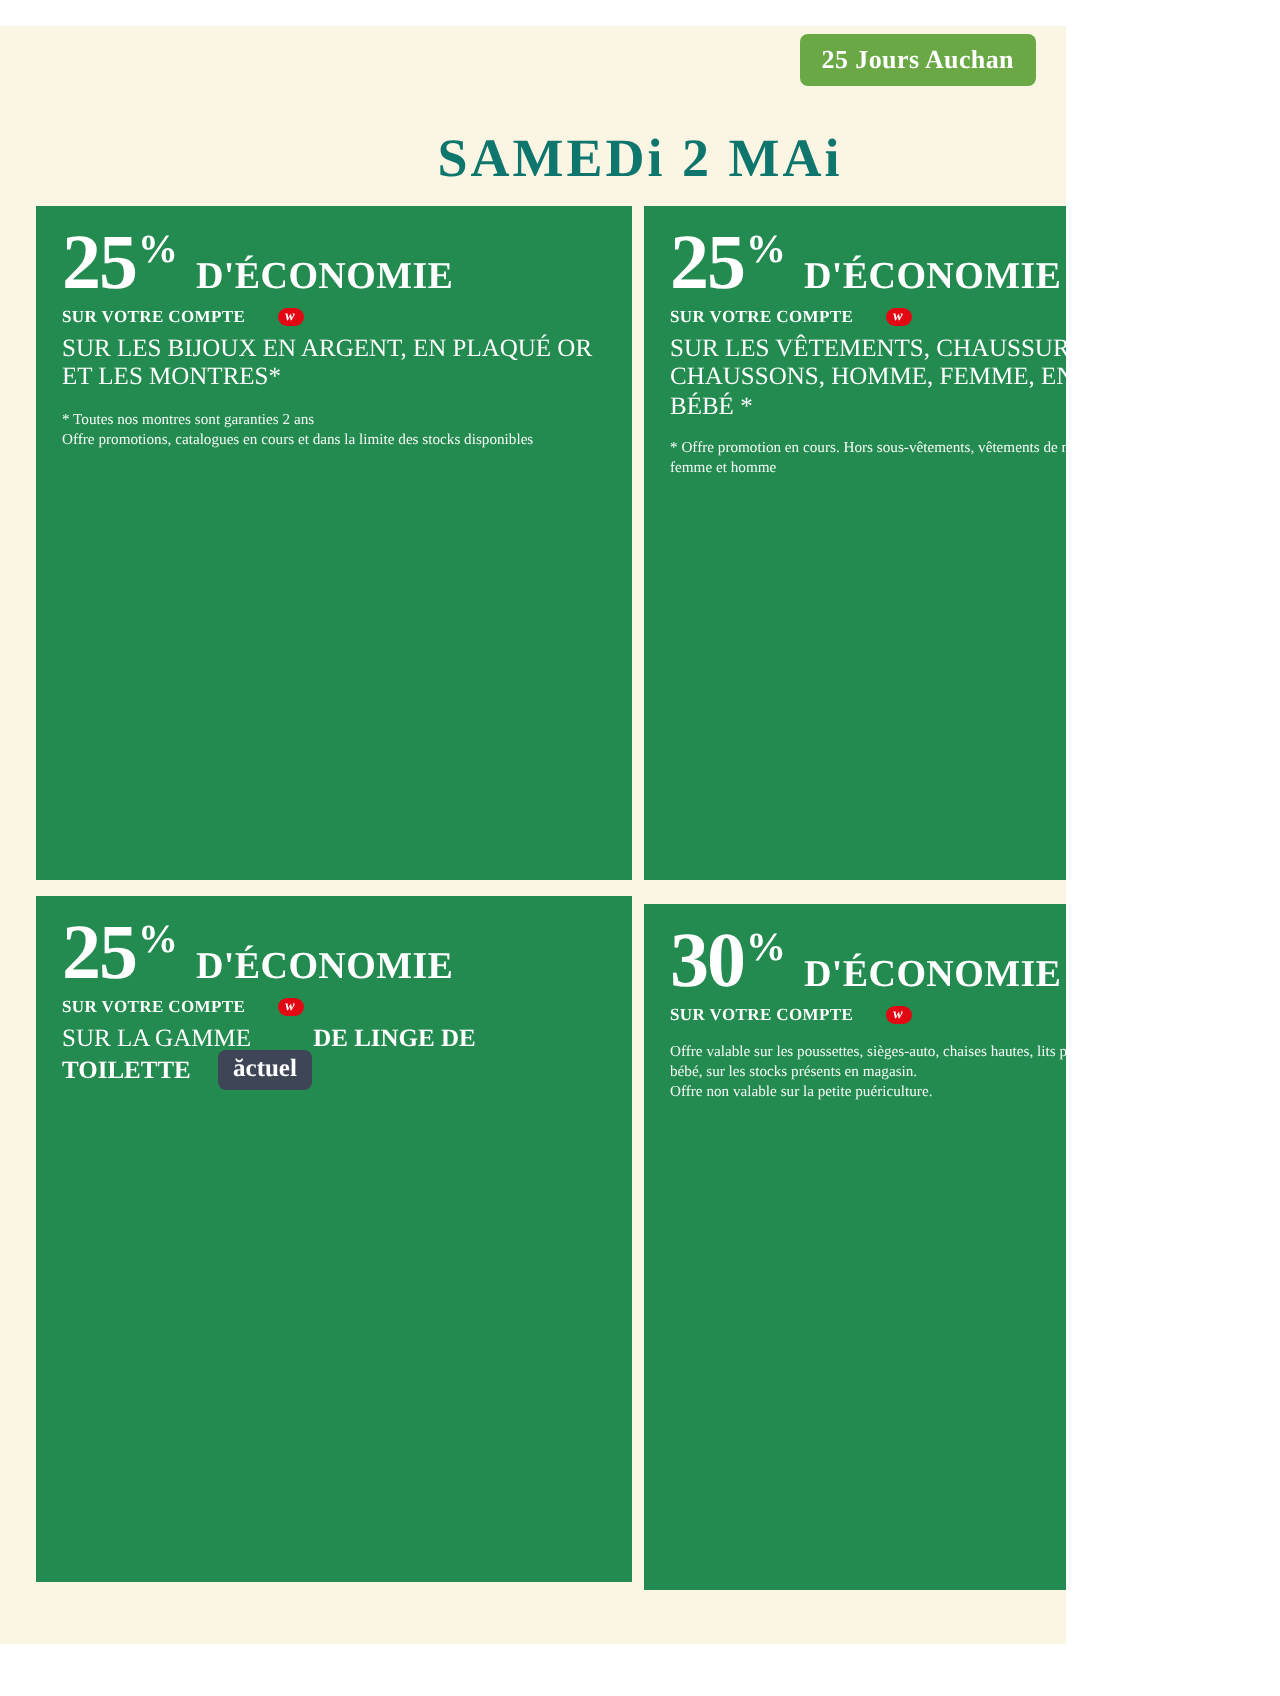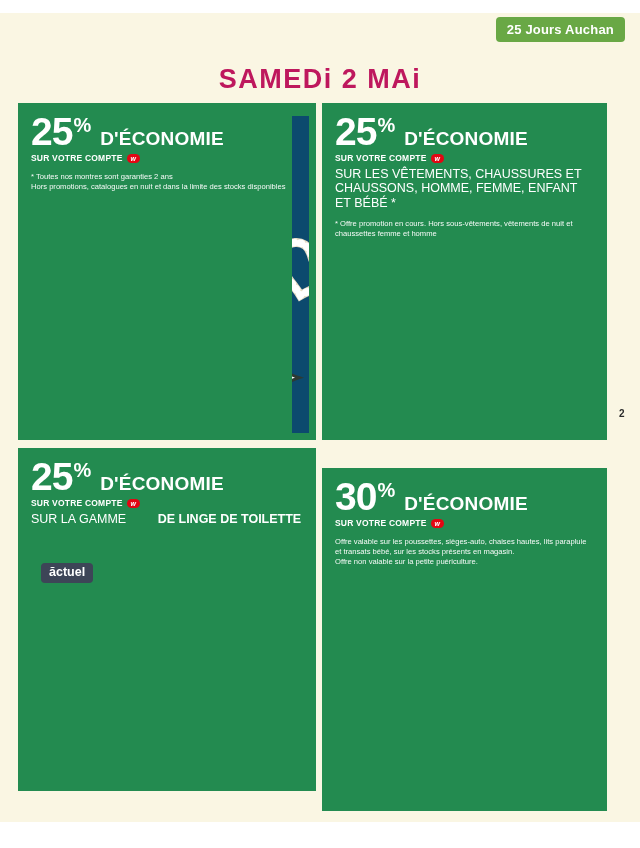--- a/index.html
+++ b/index.html
@@ -1,45 +1,45 @@
 <!DOCTYPE html>
 <html><head>
 <meta charset="utf-8">
 <style>
   html,body{margin:0;padding:0;}
-  .page{position:relative;width:640px;height:848px;background:#ffffff;overflow:hidden;
-        font-family:Liberation Sans, sans-serif;}
+  .page{position:relative;width:533px;height:848px;background:#ffffff;overflow:hidden;
+        font-family:Liberation Serif, serif;}
   .paper{position:absolute;left:0;top:13px;width:640px;height:809px;background:#faf6e3;}
   .brand-badge{position:absolute;right:15px;top:17px;background:#69a845;color:#fff;
         font-weight:bold;font-size:13px;padding:5px 11px;border-radius:4px;letter-spacing:.2px;}
-  .title{position:absolute;left:0;top:64px;width:640px;text-align:center;color:#be185d;
+  .title{position:absolute;left:0;top:64px;width:640px;text-align:center;color:#0f766e;
         font-size:27px;font-weight:800;letter-spacing:1.5px;}
   .page-num{position:absolute;left:619px;top:408px;font-size:10px;color:#2b2b2b;font-weight:bold;}
 
   .offer{position:absolute;background:#238b50;display:flex;
         padding:7px;box-sizing:border-box;color:#fff;}
   #offer-jewelry{left:18px;top:103px;width:298px;height:337px;}
   #offer-clothing{left:322px;top:103px;width:285px;height:337px;}
   #offer-towels{left:18px;top:448px;width:298px;height:343px;}
-  #offer-baby{left:322px;top:468px;width:285px;height:343px;}
+  #offer-baby{left:322px;top:452px;width:285px;height:343px;}
 
   .offer-header{padding:2px 6px 0 6px;}
   .row1{display:flex;align-items:baseline;line-height:1;}
   .pct{font-size:39px;font-weight:800;letter-spacing:-1px;}
   .pctsign{font-size:20px;font-weight:800;position:relative;top:-13px;margin-left:1px;}
   .econ{font-size:19px;font-weight:800;margin-left:9px;letter-spacing:.2px;}
-  .row2{display:flex;align-items:center;gap:4px;font-size:8.5px;font-weight:bold;
+  .row2{display:flex;align-items:center;gap:16px;font-size:8.5px;font-weight:bold;
         margin-top:2px;letter-spacing:.2px;}
   .waaoh{display:inline-block;background:#e30613;color:#fff;border-radius:7px;
         font-size:7px;line-height:9px;height:9px;padding:0 4px;font-weight:bold;font-style:italic;}
   .subtitle{font-size:12.5px;line-height:1.15;margin-top:4px;font-weight:400;}
   .subtitle .strong{font-weight:bold;padding-left:28px;}
   .actuel-badge{display:inline-block;background:#3d4557;color:#fff;font-weight:bold;
         font-size:12.5px;padding:2px 8px 3px 8px;border-radius:4px;margin-left:10px;
-        position:relative;top:-1px;margin-top:38px;}
+        position:relative;top:-1px;}
   .legal{font-size:7.6px;line-height:1.3;margin-top:9px;font-weight:400;opacity:.96;}
   .panel{flex:1;background:#0c4a6e;margin-top:6px;position:relative;overflow:hidden;}
   .panel svg{position:absolute;left:0;top:0;width:100%;height:100%;}
   .photo{background:#e9e9e5;}
 </style>
 </head>
 <body>
 
 <div class="page">
   <div class="paper"></div>
@@ -52,23 +52,24 @@
     <div class="offer-header">
       <div class="row1">
         <span class="pct">25</span>
         <span class="pctsign">%</span>
         <span class="econ">D'ÉCONOMIE</span>
       </div>
       <div class="row2">
         <span>SUR VOTRE COMPTE</span>
         <span class="waaoh">w</span>
       </div>
+      <div class="subtitle">SUR LES BIJOUX EN ARGENT, EN PLAQUÉ OR ET LES MONTRES*</div>
       <div class="legal">
         <div>* Toutes nos montres sont garanties 2 ans</div>
-        <div>Hors promotions, catalogues en nuit et dans la limite des stocks disponibles</div>
+        <div>Offre promotions, catalogues en cours et dans la limite des stocks disponibles</div>
       </div>
     </div>
     <div class="panel">
       <svg viewBox="0 0 284 212" preserveAspectRatio="xMidYMid slice">
 
         <g fill="none" stroke-linecap="round">
           <ellipse cx="52" cy="126" rx="32" ry="45" stroke="#c2c2c4" stroke-width="7" transform="rotate(-28 52 126)"></ellipse>
           <ellipse cx="52" cy="126" rx="32" ry="45" stroke="#efefef" stroke-width="2" transform="rotate(-28 52 126)"></ellipse>
           <ellipse cx="69" cy="147" rx="32" ry="45" stroke="#cdcdcf" stroke-width="7" transform="rotate(-28 69 147)"></ellipse>
           <ellipse cx="69" cy="147" rx="32" ry="45" stroke="#f5f5f5" stroke-width="2" transform="rotate(-28 69 147)"></ellipse>

